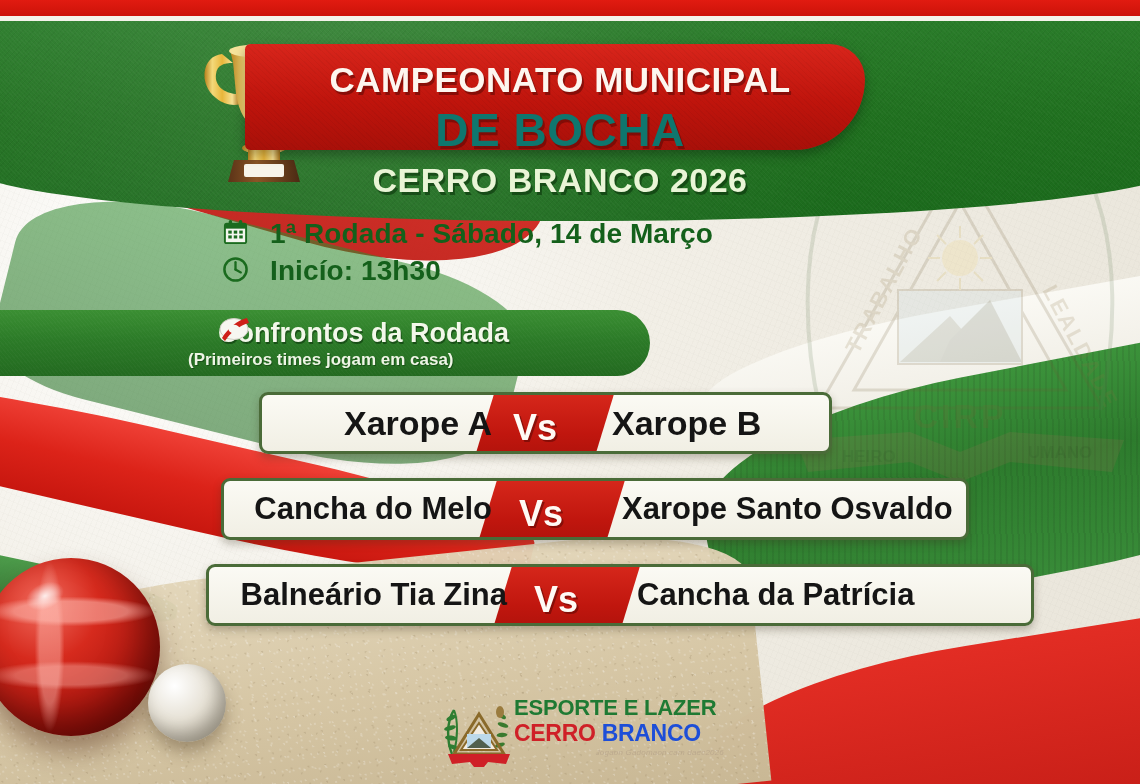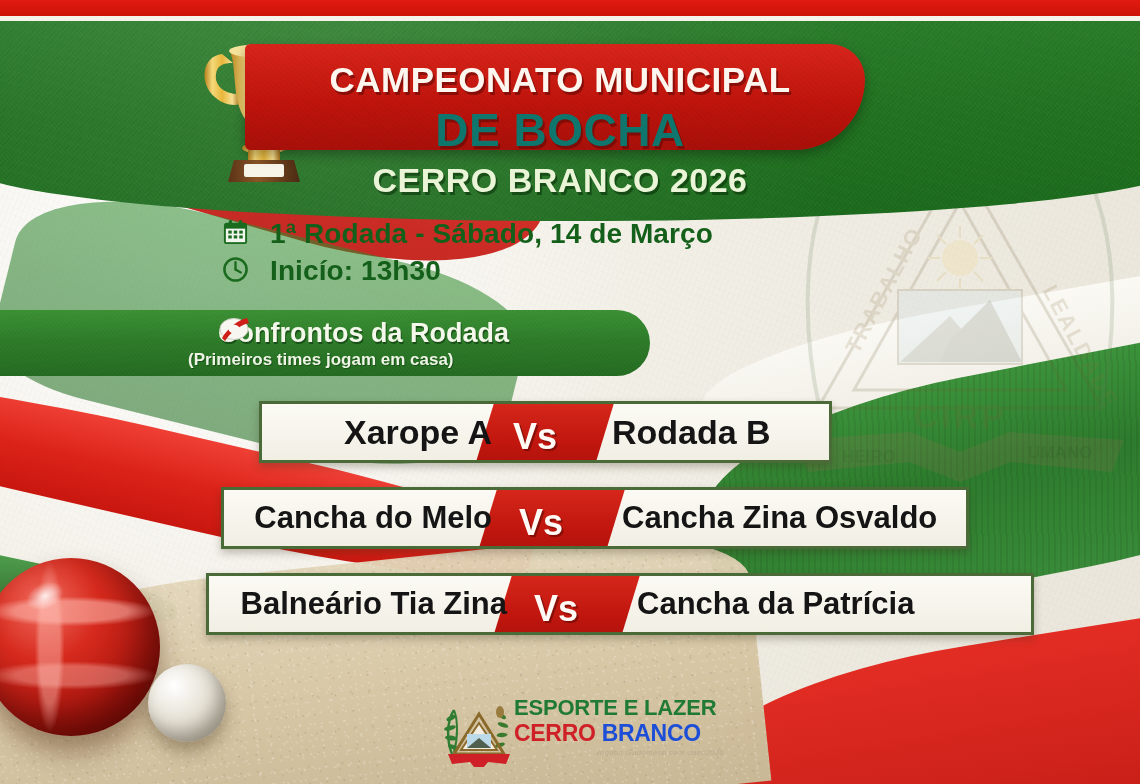--- a/index.html
+++ b/index.html
@@ -298,26 +298,25 @@
     white-space: nowrap;
   }
   .conf-icon { position: absolute; left: 218px; top: 316px; }
 
   
   .match-card {
     position: absolute;
     height: 62px;
     background: linear-gradient(180deg, #fbfaf4 0%, #f1efe4 100%);
     border: 3px solid #4a6b38;
-    border-radius: 0;
+    border-radius: 9px;
     box-shadow: 0 4px 8px rgba(60,50,30,.3);
     overflow: hidden;
     display: flex;
     align-items: center;
-    margin-top: 9px;
   }
   .m1 { left: 259px; top: 392px; width: 573px; }
   .m2 { left: 221px; top: 478px; width: 748px; }
   .m3 { left: 206px; top: 564px; width: 828px; }
 
   .team {
     font-weight: 800;
     color: #151515;
     white-space: nowrap;
     position: relative;
@@ -504,28 +503,28 @@
       <ellipse cx="16" cy="13" rx="14" ry="10.5" fill="#f7f6f1" stroke="#cfcdc2" stroke-width="1"></ellipse>
       <path d="M4 22 C10 12 20 4 29 2 L31 7 C22 9 12 17 7 25 Z" fill="#cf1f18"></path>
       <ellipse cx="16" cy="13" rx="5.6" ry="4.2" fill="#f7f6f1"></ellipse>
     </svg>
   </div>
 
   <div class="match-card m1">
     <div class="vs-slab" style="left: 221px; width: 120px;"></div>
     <span class="team team-home" style="position:absolute; left:10px; width:220px; font-size:34px;">Xarope A</span>
     <span class="vs-label" style="left: 251px; top: 12px;">Vs</span>
-    <span class="team team-away" style="position:absolute; left:350px; width:220px; font-size:34px;">Rodada B</span>
+    <span class="team team-away" style="position:absolute; left:350px; width:220px; font-size:34px;">Xarope B</span>
   </div>
 
   <div class="match-card m2">
     <div class="vs-slab" style="left: 262px; width: 128px;"></div>
     <span class="team team-home" style="position:absolute; left:8px; width:260px; font-size:31px;">Cancha do Melo</span>
     <span class="vs-label" style="left: 295px; top: 12px;">Vs</span>
-    <span class="team team-away" style="position:absolute; left:398px; width:344px; font-size:31px;">Cancha Zina Osvaldo</span>
+    <span class="team team-away" style="position:absolute; left:398px; width:344px; font-size:31px;">Xarope Santo Osvaldo</span>
   </div>
 
   <div class="match-card m3">
     <div class="vs-slab" style="left: 292px; width: 128px;"></div>
     <span class="team team-home" style="position:absolute; left:8px; width:290px; font-size:31px;">Balneário Tia Zina</span>
     <span class="vs-label" style="left: 325px; top: 12px;">Vs</span>
     <span class="team team-away" style="position:absolute; left:428px; width:300px; font-size:31px;">Cancha da Patrícia</span>
   </div>
 
   <div class="footer-logo">

